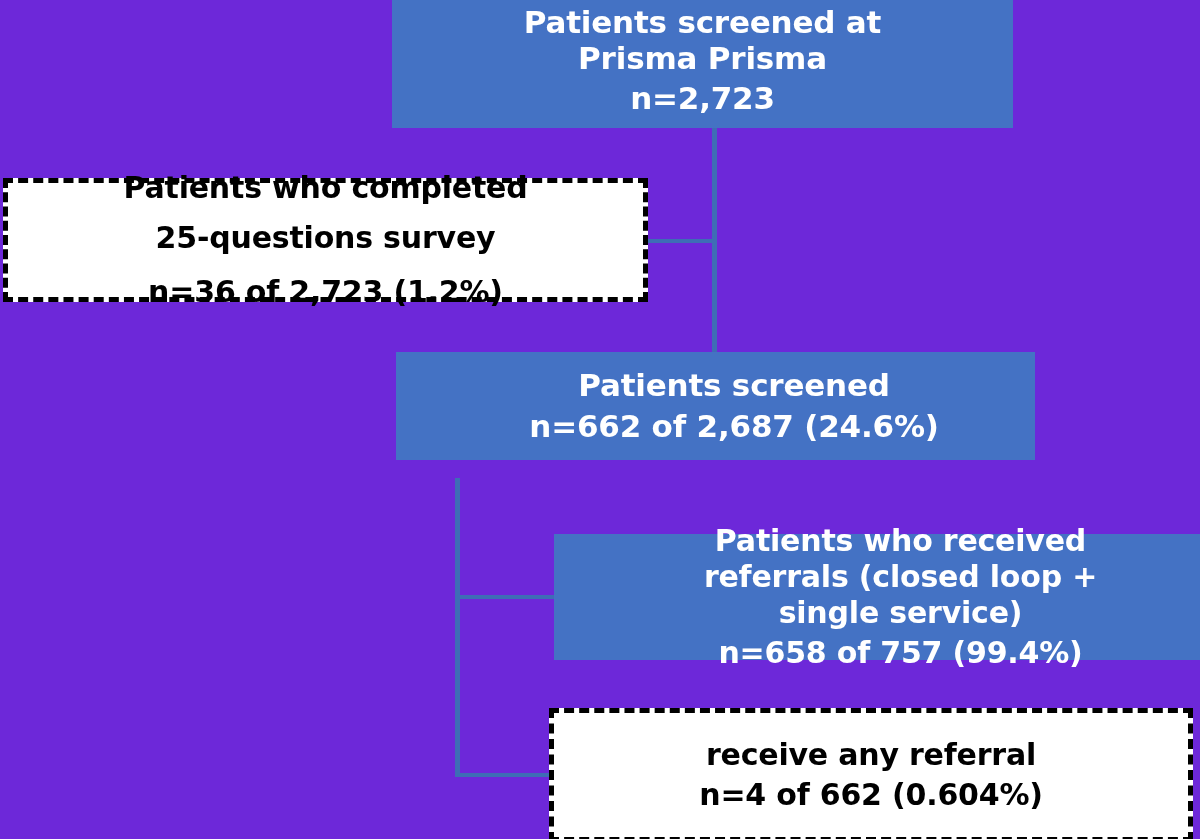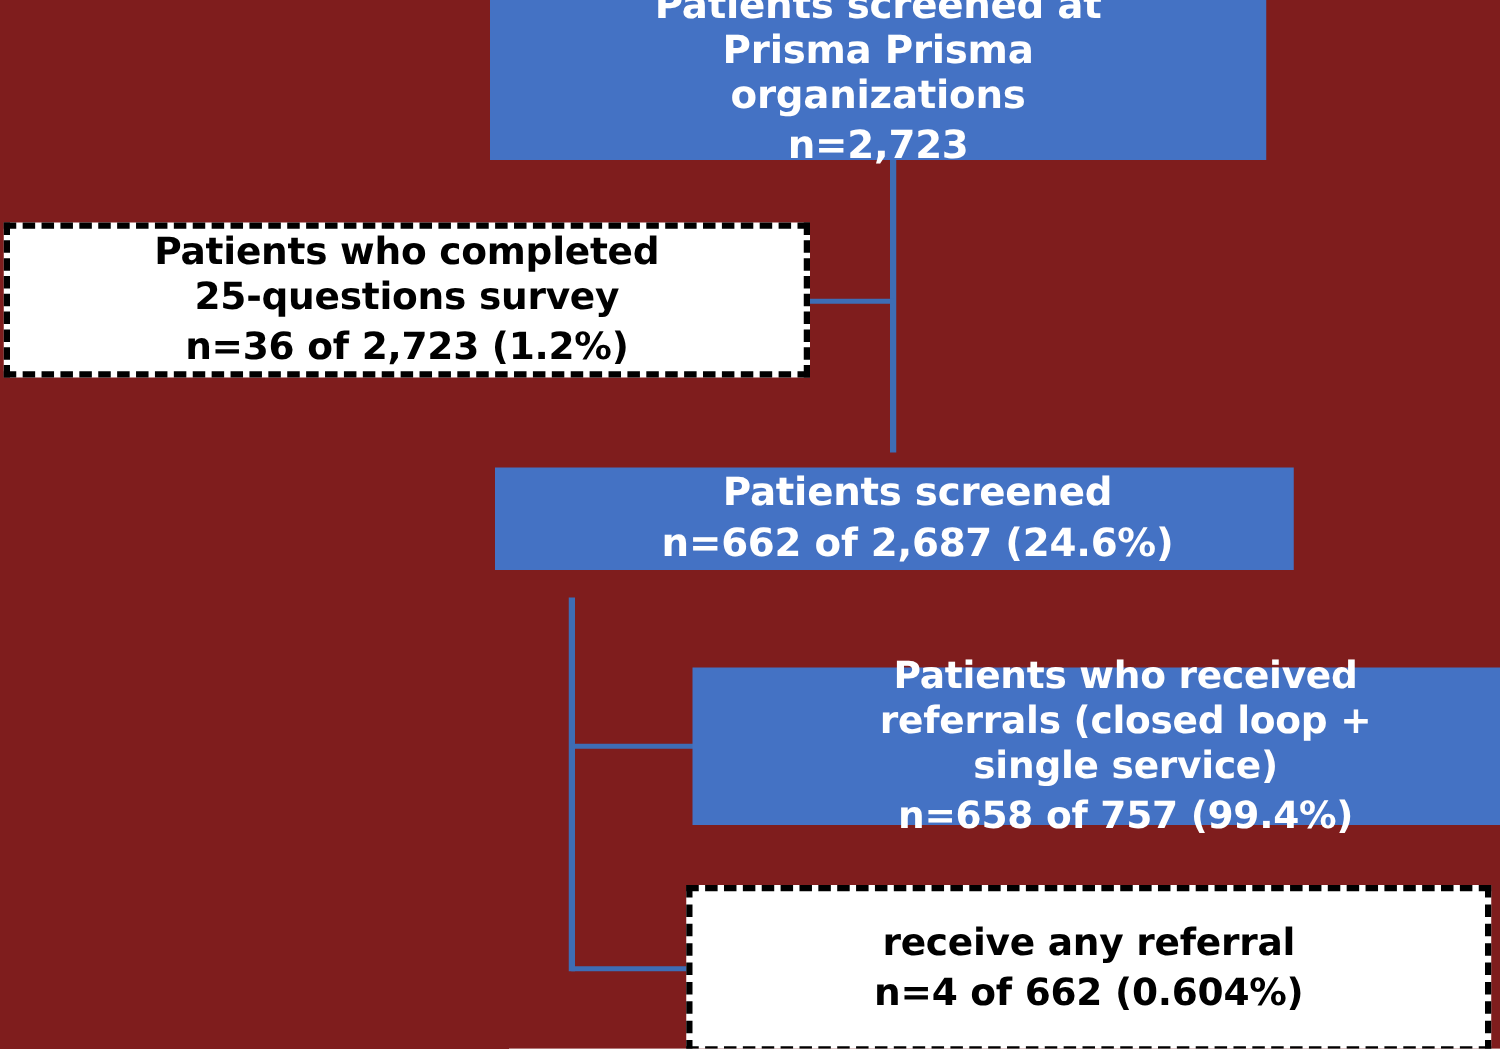--- a/index.html
+++ b/index.html
@@ -8,21 +8,21 @@
     padding: 0;
     background: #ffffff;
   }
   body {
     font-family: "DejaVu Sans", sans-serif;
   }
   #canvas {
     position: relative;
     width: 1200px;
     height: 839px;
-    background: #7f1d1d;
+    background: #6d28d9;
     overflow: hidden;
   }
 
   
   .node {
     position: absolute;
     box-sizing: border-box;
     display: flex;
     flex-direction: column;
     align-items: center;
@@ -51,23 +51,24 @@
 
   
   #box-screened {
     left: 392px;  top: -8px;   width: 621px;  height: 136px;
     font-size: 31px; line-height: 36px;
   }
   #box-survey {
     left: 3px;    top: 178px;  width: 645px;  height: 124px;
     font-size: 30px; line-height: 36px;
     padding: 0 8px;
+    gap: 14px;
   }
   #box-positive {
-    left: 396px;  top: 374px;  width: 639px;  height: 82px;
+    left: 396px;  top: 352px;  width: 639px;  height: 108px;
     font-size: 31px; line-height: 37px; padding-left: 37px;
   }
   #box-referral {
     left: 554px;  top: 534px;  width: 693px;  height: 126px;
     font-size: 30px; line-height: 36px;
   }
   #box-noreferral {
     left: 549px;  top: 708px;  width: 644px;  height: 134px;
     font-size: 30px; line-height: 36px;
     padding: 0 8px;
@@ -97,21 +98,20 @@
 
   <div class="conn v" id="conn-trunk-top"></div>
   <div class="conn h" id="conn-branch-survey"></div>
   <div class="conn v" id="conn-trunk-bottom"></div>
   <div class="conn h" id="conn-branch-referral"></div>
   <div class="conn h" id="conn-branch-none"></div>
 
   <div class="node node-solid" id="box-screened">
     <span class="line">Patients screened at</span>
     <span class="line">Prisma Prisma</span>
-    <span class="line">organizations</span>
     <span class="line stat">n=2,723</span>
   </div>
 
   <div class="node node-dashed" id="box-survey">
     <span class="line">Patients who completed</span>
     <span class="line">25-questions survey</span>
     <span class="line stat">n=36 of 2,723 (1.2%)</span>
   </div>
 
   <div class="node node-solid" id="box-positive">

